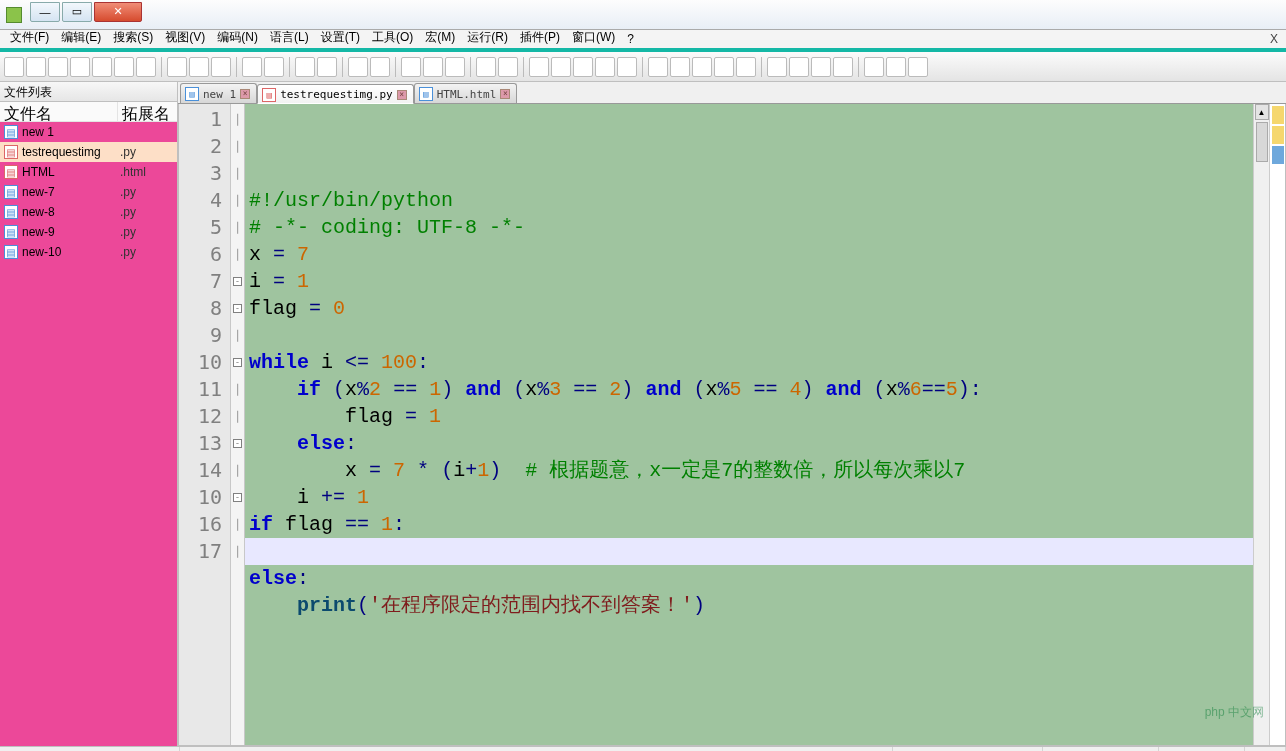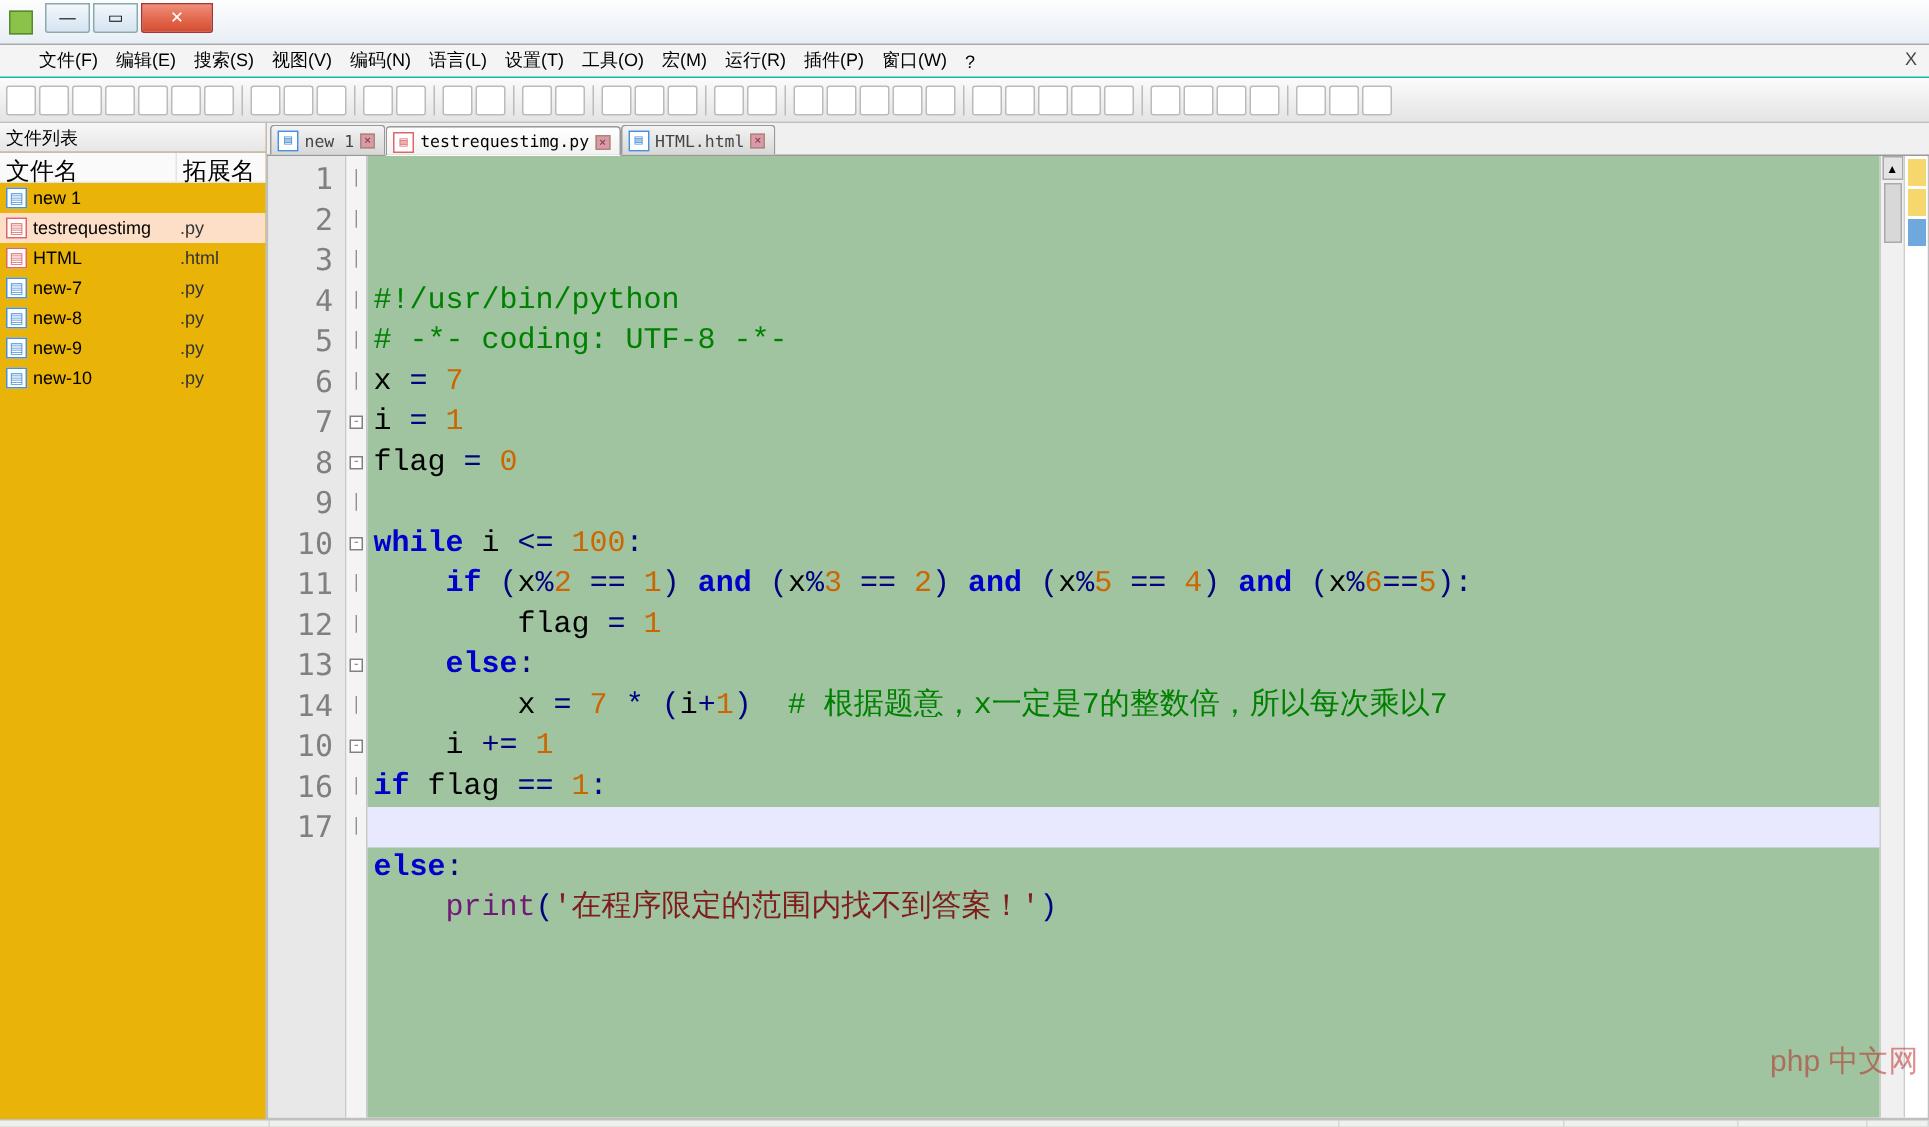--- a/index.html
+++ b/index.html
@@ -7,32 +7,32 @@
 
 
 .titlebar { height: 30px; background: linear-gradient(#fdfdfd,#e8eef6); border-bottom: 1px solid #aaa; display: flex; align-items: center; padding-left: 6px; }
 .titlebar .appicon { width: 16px; height: 16px; background:#8bc34a; border:1px solid #558b2f; margin-right:6px; }
 .titlebar .title { flex:1; color:#333; }
 .winbtns { display:flex; height:22px; margin-top:-4px; }
 .winbtn { width:30px; height:20px; border:1px solid #8aa; background:linear-gradient(#f2f7fc,#d5e4f2); display:flex; align-items:center; justify-content:center; font-size:11px; margin-left:2px; border-radius:0 0 2px 2px; }
 .winbtn.close { background:linear-gradient(#f08d77,#d64b2e); color:#fff; width:48px; border-color:#a33; }
 
 
-.menubar { height:22px; background:#f4f4f4; border-bottom:1px solid #14b8a6; display:flex; align-items:center; padding:0 20px; position:relative; }
+.menubar { height:22px; background:#f4f4f4; border-bottom:4px solid #14b8a6; display:flex; align-items:flex-end; padding:0 4px; position:relative; }
 .menuitem { padding:2px 6px; cursor:default; }
 .menubar .closeX { position:absolute; right:4px; top:2px; font-family:Arial; color:#444; padding:0 4px; }
 
 
 .toolbar { height:30px; background:linear-gradient(#fbfbfb,#e4e4e4); border-bottom:1px solid #bfbfbf; display:flex; align-items:center; padding:0 4px; gap:2px; }
 .tbtn { width:20px; height:20px; background:#fff; border:1px solid #bbb; border-radius:2px; display:inline-block; }
 .tsep { width:1px; height:20px; background:#bbb; margin:0 3px; }
 
 
 .main { display:flex; height:664px; }
-.sidebar { width:178px; background:#eab308; border-right:1px solid #bfbfbf; display:flex; flex-direction:column; }
+.sidebar { width:178px; background:#ec4899; border-right:1px solid #bfbfbf; display:flex; flex-direction:column; }
 .side-title { height:20px; background:linear-gradient(#f7f7f7,#e6e6e6); border-bottom:1px solid #bfbfbf; padding:2px 4px; font-size:12px; }
 .side-head { height:20px; display:flex; background:#fafafa; border-bottom:1px solid #e4e4e4; font-size:16px; }
 .side-head div { padding:2px 4px; }
 .side-head .c1 { width:118px; border-right:1px solid #e4e4e4; }
 .filelist { flex:1; overflow:auto; }
 .filerow { display:flex; align-items:center; height:20px; padding-left:4px; font-size:12px; }
 .filerow.sel { background:#fddfc7; }
 .filerow .ficon { width:14px; height:14px; margin-right:4px; display:inline-flex; align-items:center; justify-content:center; font-size:10px; }
 .ficon.blue { background:#fff; border:1px solid #4a90d9; color:#4a90d9; }
 .ficon.red { background:#fff; border:1px solid #d66; color:#d66; }
@@ -55,39 +55,39 @@
 .foldcol div { height:27px; display:flex; align-items:center; justify-content:center; }
 .foldbox { width:9px; height:9px; border:1px solid #808080; background:#fff; font-size:9px; line-height:7px; text-align:center; }
 .code { flex:1; background:#9fc49f; font-family:Consolas,"Courier New",monospace; font-size:20px; line-height:27px; white-space:pre; padding:2px 0 0 4px; position:relative; }
 .code .line { height:27px; }
 .code .cursor-line { background:#e8e8ff; position:absolute; left:0; right:0; height:27px; top:434px; }
 .kw { color:#0000cc; font-weight:bold; }
 .num { color:#cc6600; }
 .op { color:#000080; }
 .str { color:#7f1d1d; }
 .cmt { color:#008000; }
-.func { color:#701a75; font-weight:normal;margin-top:37px; }
+.func { color:#0c4a6e; font-weight:bold;margin-top:37px; }
 
 .vscroll { width:16px; background:#f0f0f0; border-left:1px solid #ccc; display:flex; flex-direction:column; align-items:center; }
 .vscroll .arr { width:14px; height:16px; background:#e4e4e4; border:1px solid #aaa; font-size:8px; display:flex; align-items:center; justify-content:center; }
 .vscroll .thumb { width:12px; height:40px; background:#d8d8d8; border:1px solid #aaa; margin-top:2px; }
 
 
 .changemarks { width:16px; background:#fff; border-left:1px solid #ccc; }
 .cmark { width:12px; height:18px; margin:2px auto; }
 .cmark.y { background:#f5d76e; }
 .cmark.b { background:#6ea8dc; }
 
 
 .statusbar { height:24px; background:#f0f0f0; border-top:1px solid #bfbfbf; display:flex; align-items:center; font-size:12px; }
 .statusbar .cell { padding:0 10px; border-right:1px solid #d4d4d4; height:100%; display:flex; align-items:center; }
 .statusbar .cell:first-child { flex:0 0 auto; width:180px; }
 .statusbar .spacer { flex:1; }
 
-.watermark { position:absolute; right:7px; bottom:30px; color:#b91c1c; font-size:20px; opacity:0.5; pointer-events:none; }
+.watermark { position:absolute; right:22px; bottom:30px; color:#15803d; font-size:12px; opacity:0.5; pointer-events:none; }
 </style>
 </head>
 <body>
 
 <div class="titlebar">
   <div class="appicon"></div>
   <div class="winbtns">
     <div class="winbtn">—</div>
     <div class="winbtn">▭</div>
     <div class="winbtn close">✕</div>

